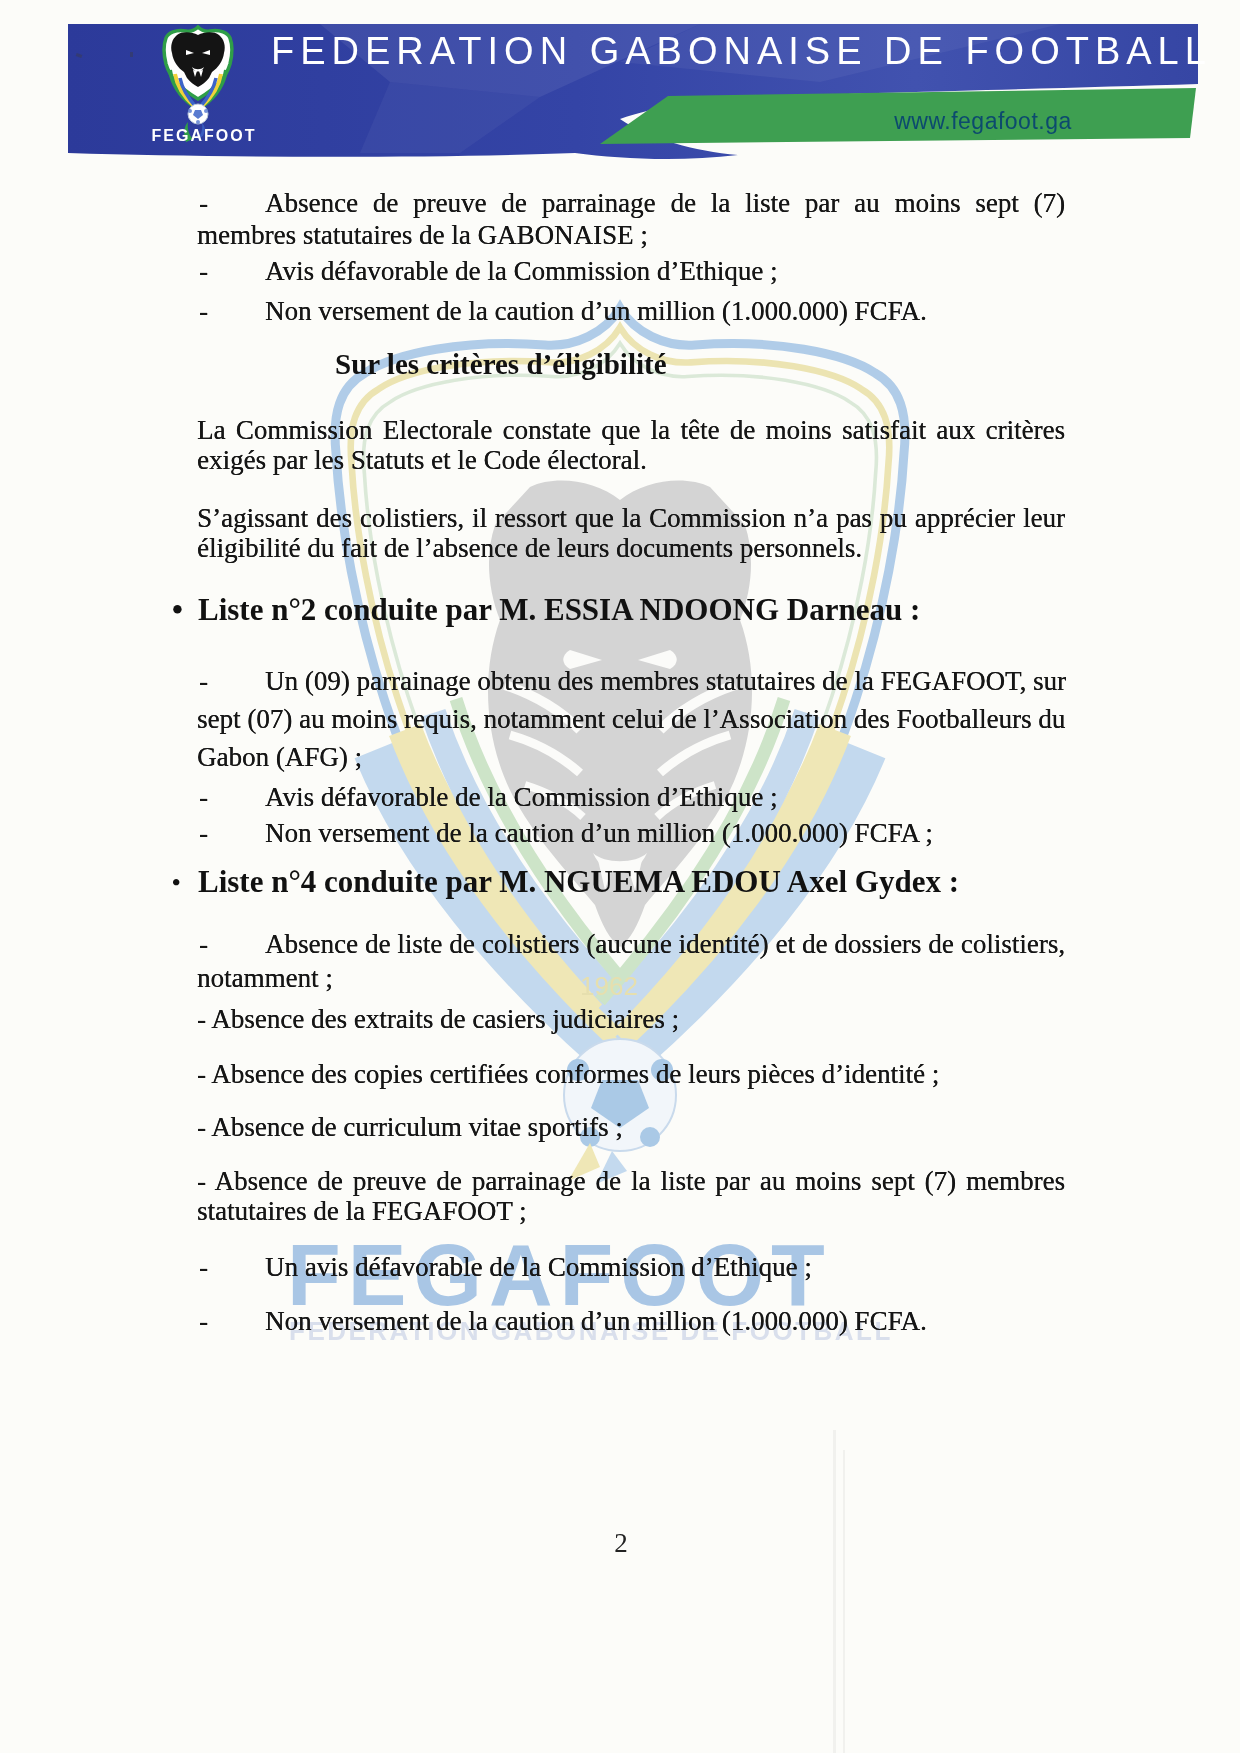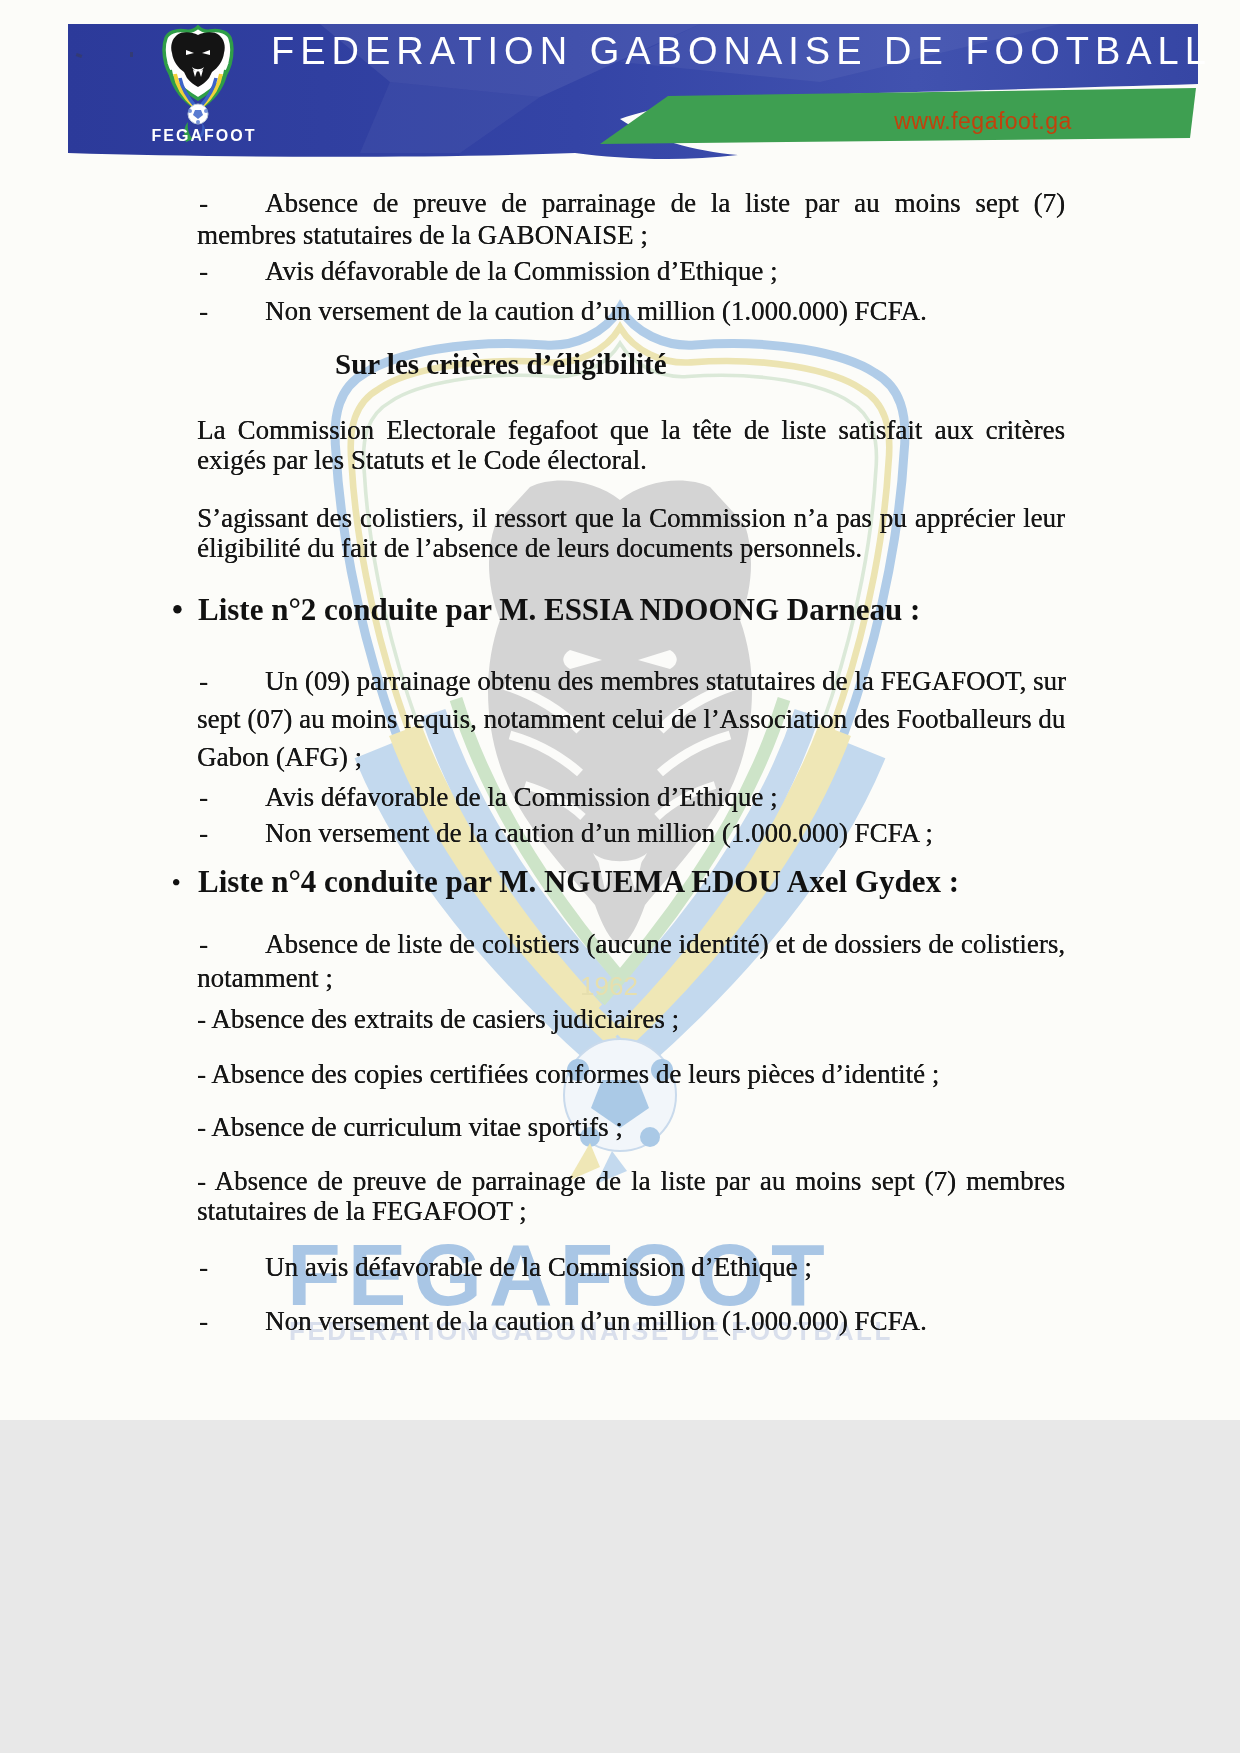--- a/index.html
+++ b/index.html
@@ -1,32 +1,32 @@
 <!DOCTYPE html>
 <html><head>
 <meta charset="utf-8">
 <style>
   html,body { margin:0; padding:0; background:#e8e8e8; }
   .page {
-    position:relative; width:1240px; height:1420px; margin:0 auto;
+    position:relative; width:1240px; height:1753px; margin:0 auto;
     background:#fcfcf9; overflow:hidden;
     font-family:"Liberation Serif", serif;
   }
   
   .hdr-svg { position:absolute; left:60px; top:22px; z-index:2; }
   .hdr-title {
     position:absolute; left:271px; top:28px; z-index:3;
     font-family:"Liberation Sans", sans-serif;
     font-size:38px; line-height:46px; letter-spacing:6px;
     color:#ffffff; white-space:nowrap; font-weight:400;
   }
   .hdr-url {
     position:absolute; left:858px; top:108px; width:250px; z-index:3;
     text-align:center; font-family:"Liberation Sans", sans-serif;
-    font-size:23px; color:#c2410c; letter-spacing:0.5px;
+    font-size:23px; color:#0c4a6e; letter-spacing:0.5px;
   }
   .logo-label {
     position:absolute; left:148px; top:127px; width:112px; z-index:3;
     text-align:center; font-family:"Liberation Sans", sans-serif;
     font-size:16px; font-weight:600; letter-spacing:2px; color:#ffffff;
   }
   .scan-mark { position:absolute; z-index:2; background:rgba(60,60,70,.45); }
   .scan-streak { position:absolute; z-index:1; background:rgba(0,0,0,.045); }
   
   .wm-svg { position:absolute; left:280px; top:295px; z-index:1; }
@@ -188,21 +188,21 @@
     <span class="dash">-</span>
     <span>Avis défavorable de la Commission d’Ethique ;</span>
   </div>
   <div class="ln ind" style="top:295px">
     <span class="dash">-</span>
     <span>Non versement de la caution d’un million (1.000.000) FCFA.</span>
   </div>
 
   <div class="sec-head">Sur les critères d’éligibilité</div>
 
-  <div class="ln lh30 j" style="top:415px">La Commission Electorale fegafoot que la tête de liste satisfait aux critères</div>
+  <div class="ln lh30 j" style="top:415px">La Commission Electorale constate que la tête de moins satisfait aux critères</div>
   <div class="ln lh30" style="top:445px">exigés par les Statuts et le Code électoral.</div>
   <div class="ln lh30 j" style="top:503px">S’agissant des colistiers, il ressort que la Commission n’a pas pu apprécier leur</div>
   <div class="ln lh30" style="top:533px">éligibilité du fait de l’absence de leurs documents personnels.</div>
 
   <div class="bullet-head" style="top:592px">
     <span class="bullet-dot">•</span>
     <span>Liste n°2 conduite par M. ESSIA NDOONG Darneau :</span>
   </div>
   <div class="ln ind j" style="top:665px">
     <span class="dash">-</span>

